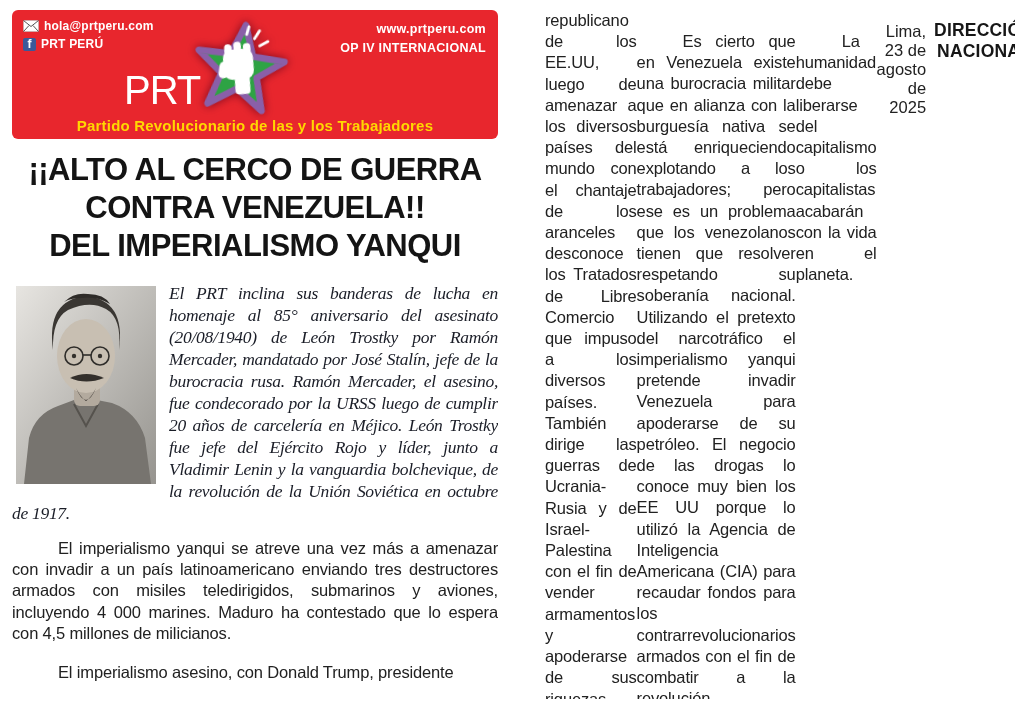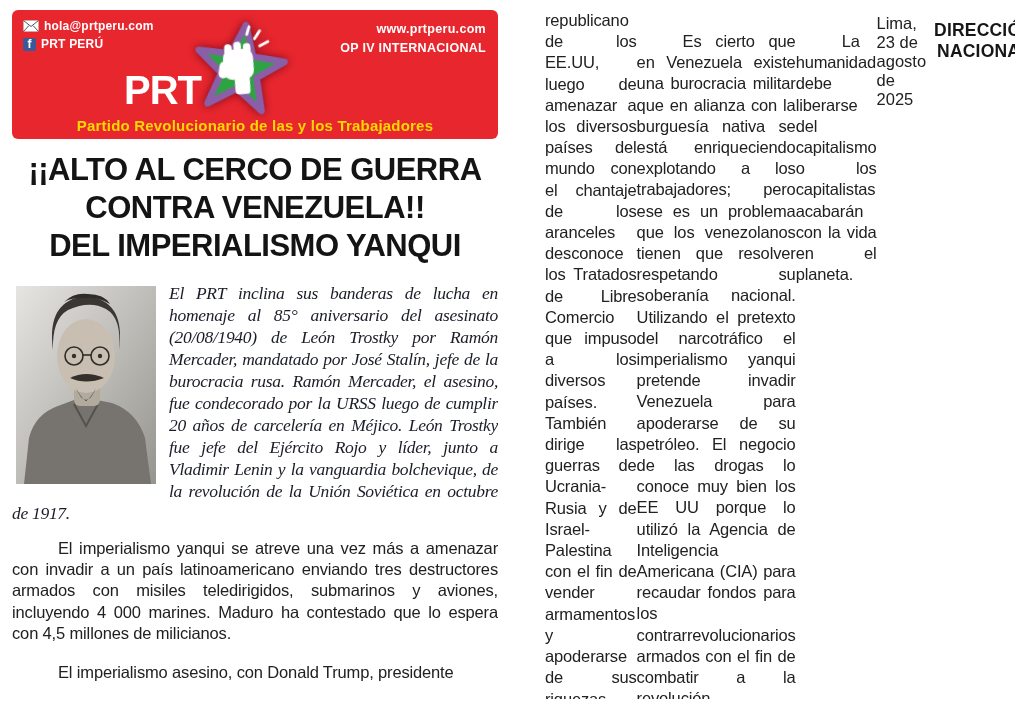--- a/index.html
+++ b/index.html
@@ -13,21 +13,21 @@
   
   .banner { position:relative; height:129px; background:#e8262d; border-radius:6px; color:#fff; }
   .contact-left { position:absolute; top:9px; left:11px; font-size:12px; font-weight:bold; }
   .contact-row { display:flex; align-items:center; gap:5px; margin-bottom:4px; letter-spacing:.2px; }
   .envelope { width:16px; height:12px; display:inline-block; }
   .fb-badge { width:13px; height:13px; background:#3b5998; border-radius:2px; color:#fff;
               font-size:12px; font-weight:bold; display:inline-flex; align-items:flex-end;
               justify-content:center; line-height:13px; }
   .contact-right { position:absolute; top:10px; right:12px; text-align:right;
                    font-size:12.5px; font-weight:bold; line-height:1.5; letter-spacing:.3px; }
-  .logo-text { position:absolute; top:60px; left:112px; font-size:40px; font-weight:bold;
+  .logo-text { position:absolute; top:60px; left:112px; font-size:40px; font-weight:normal;
                letter-spacing:-1px; line-height:1; color:#fff; }
   .star-wrap { position:absolute; left:181px; top:11px; width:94px; height:94px;
                transform:rotate(8deg); filter:drop-shadow(0 0 5px rgba(90,0,25,.75)); }
   .tagline { position:absolute; bottom:5px; left:0; width:100%; text-align:center;
              color:#ffd800; font-weight:bold; font-size:15px; letter-spacing:.2px; }
 
   
   .headline { margin-top:12px; text-align:center; font-weight:800; font-size:31px;
               line-height:38px; letter-spacing:-0.5px; color:#141414; }
   .quote-wrap { margin-top:17px; }
@@ -36,21 +36,21 @@
                 line-height:22px; letter-spacing:-0.3px; text-align:justify; color:#1a1d27;
                 hyphens:auto; }
   .body { font-size:16.5px; line-height:21.2px; letter-spacing:-0.15px; text-align:justify;
           color:#212121; hyphens:auto; }
   .indent { text-indent:46px; }
   .col-left .body.first { margin-top:14px; }
   .col-left .body.last  { margin-top:18px; }
 
   
   .col-right .body + .body { margin-top:21px; }
-  .date-line { margin-top:4px; font-size:16.5px; padding-right:8px; color:#212121; }
+  .date-line { margin-top:12px; font-size:16.5px; text-align:right; padding-right:8px; color:#212121; }
   .signature { margin-top:10px; text-align:center; font-weight:bold; font-size:17.5px;
                letter-spacing:.2px; color:#161616; }
   .red-bar { margin-top:auto; height:15px; background:#fb1b0c; border:1px solid #e5d9d6; }
 </style>
 </head>
 <body>
 
 <div class="page">
 
   <div class="col-left">

